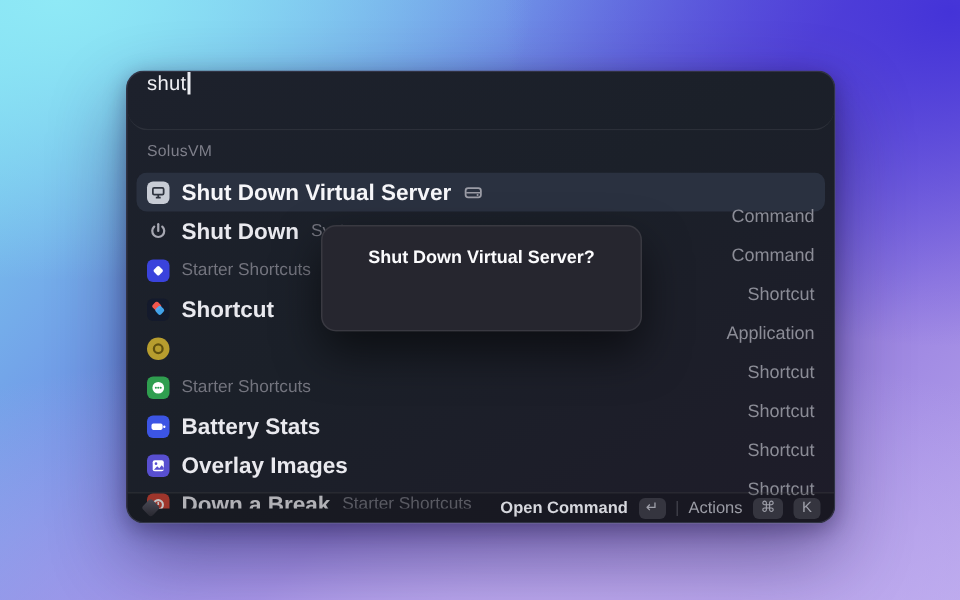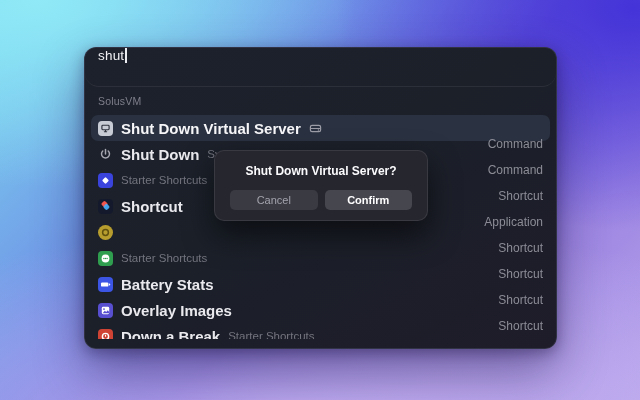--- a/index.html
+++ b/index.html
@@ -189,20 +189,26 @@
           </span>
         </span>
       <span class="rt">Down a Break</span>
       <span class="rs">Starter Shortcuts</span>
       <span class="rty">Shortcut</span>
     </div>
     </div>
 
   <div class="dialog">
     <div class="dialog-title">Shut Down Virtual Server?</div>
-    <div class="dialog-buttons">
-      <button class="dbtn cancel">Cancel</button>
-      <button class="dbtn confirm">Confirm</button>
-    </div>
   </div>
 
+  <div class="footer">
+    <span class="f-diamond"></span>
+    <span class="f-spacer"></span>
+    <span class="f-label">Open Command</span>
+    <span class="kbd">↵</span>
+    <span class="f-divider"></span>
+    <span class="f-label dim">Actions</span>
+    <span class="kbd">⌘</span>
+    <span class="kbd">K</span>
+  </div>
 
 </div>
 
 </body></html>

